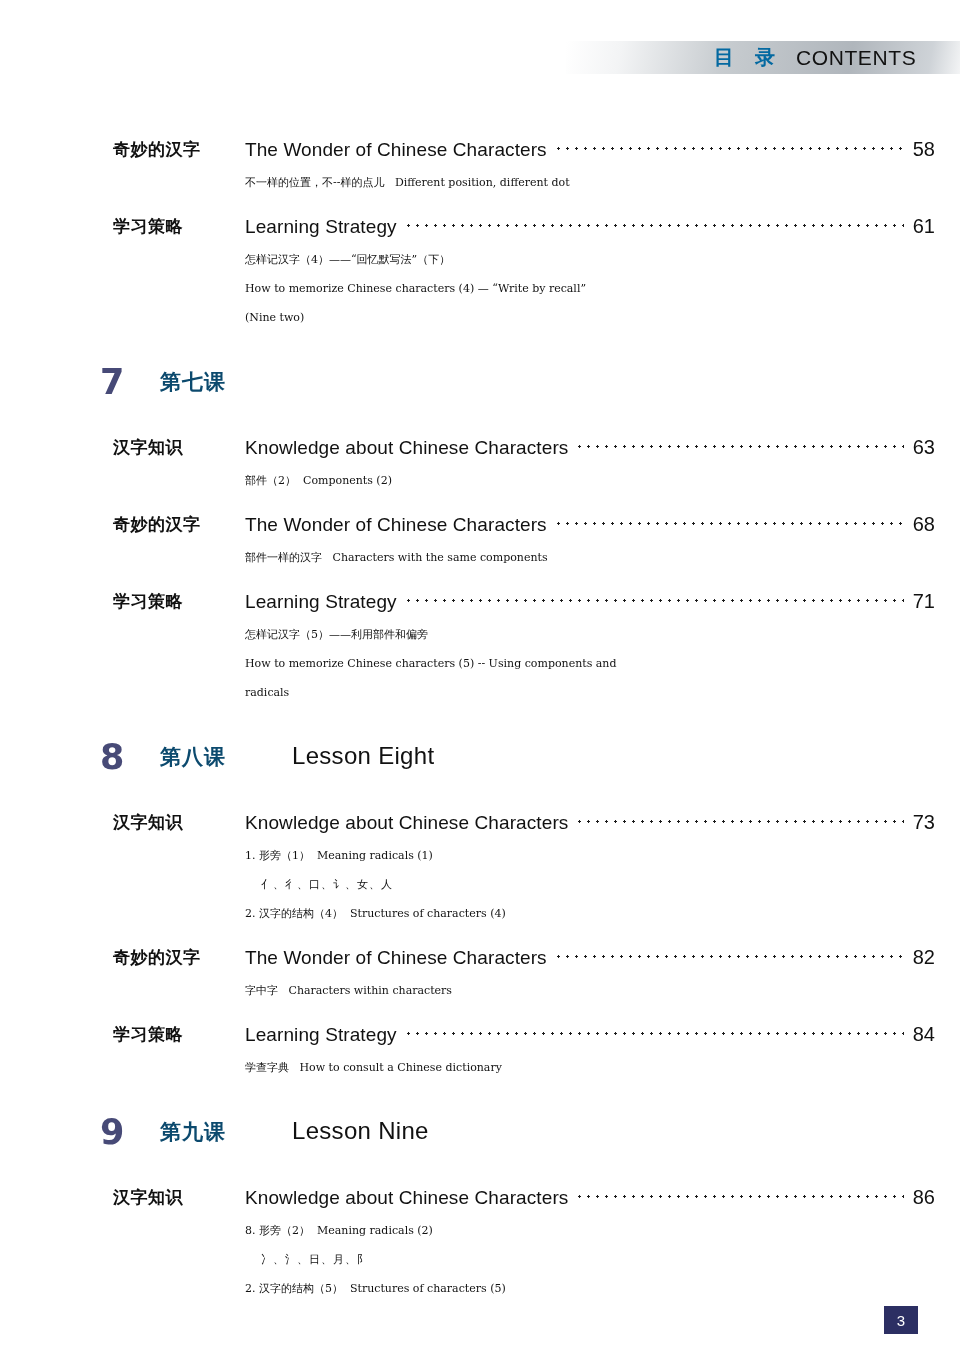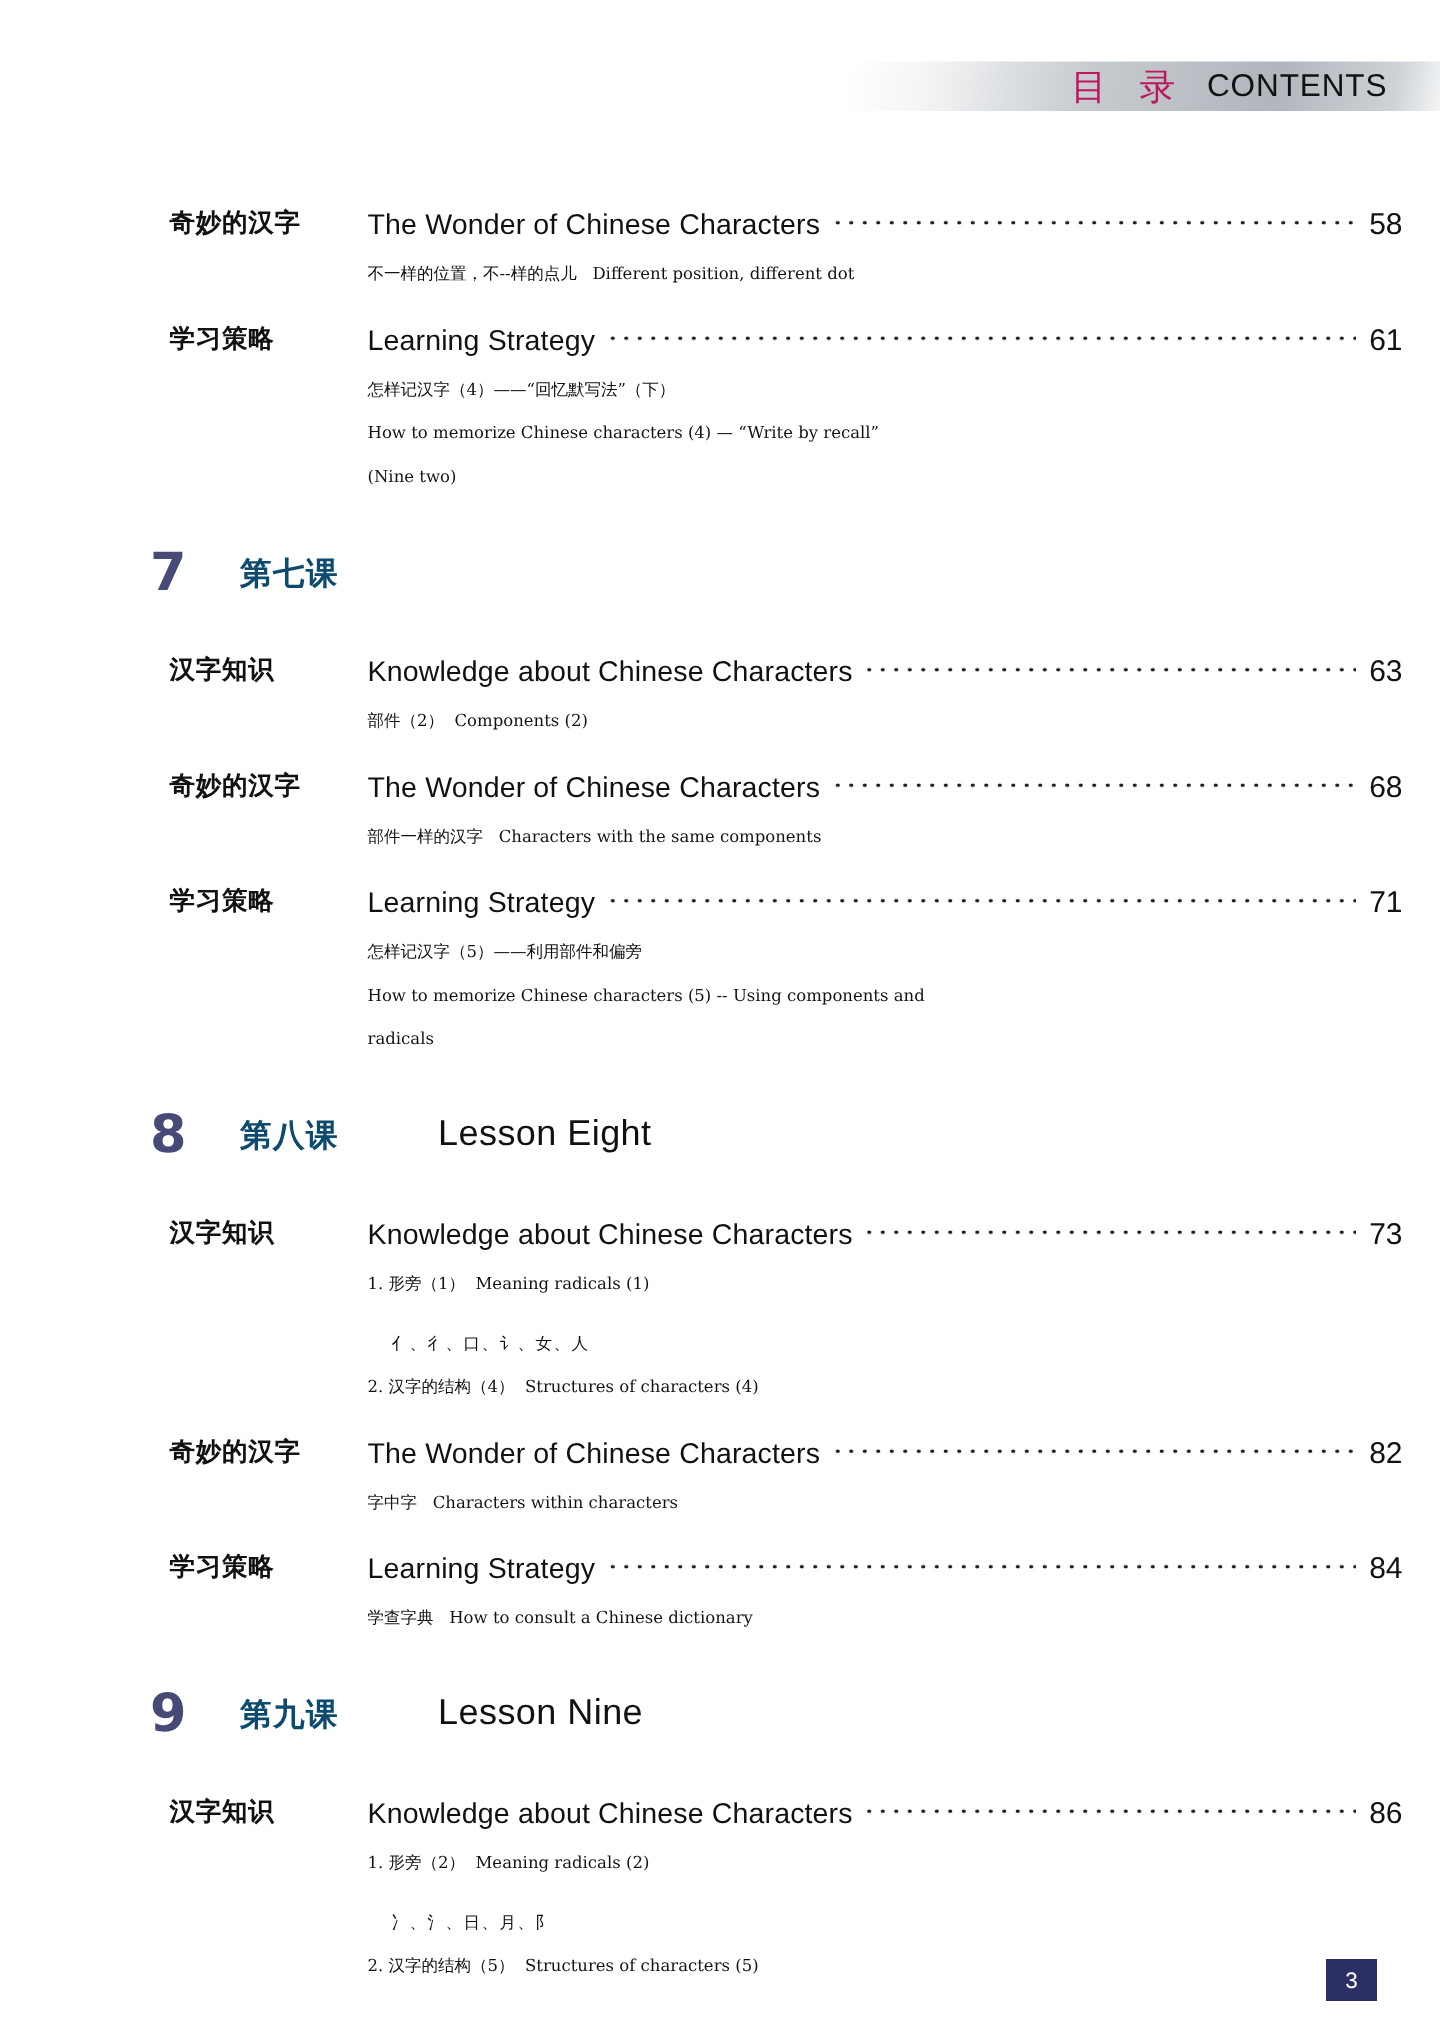--- a/index.html
+++ b/index.html
@@ -39,24 +39,24 @@
     height: 33px;
     display: flex;
     align-items: center;
     justify-content: flex-start;
     padding-left: 148px;
     box-sizing: border-box;
     white-space: nowrap;
   }
   .hdr-cn {
     font-family: "DejaVu Sans", sans-serif;
-    font-size: 24px;
-    font-weight: 400;
+    font-size: 20px;
+    font-weight: 700;
     letter-spacing: 7px;
-    color: #be185d;
+    color: #0369a1;
   }
   .hdr-en {
     font-size: 21px;
     font-weight: 400;
     letter-spacing: 0.6px;
     color: #111;
     margin-left: 14px;
   }
 
   
@@ -178,21 +178,20 @@
   .sub-line {
     font-family: "DejaVu Serif", "Liberation Serif", serif;
     font-size: 11px;
     color: #111;
     line-height: 29px;
     white-space: pre;
   }
   .sub-line.indent {
     padding-left: 16px;
     letter-spacing: 1px;
-    margin-top: 11px;
   }
 
   
   .page-badge {
     position: absolute;
     left: 884px;
     top: 1306px;
     width: 34px;
     height: 28px;
     background: #2c2f63;
@@ -341,20 +340,20 @@
     <div class="entry">
       <div class="entry-main">
         <div class="entry-label">汉字知识</div>
         <div class="entry-title-wrap">
           <span class="entry-title">Knowledge about Chinese Characters</span>
           <span class="leader"></span>
           <span class="entry-page">86</span>
         </div>
       </div>
       <div class="sub-lines">
-        <div class="sub-line">1. 形旁（2）  Meaning radicals (2)</div>
+        <div class="sub-line">8. 形旁（2）  Meaning radicals (2)</div>
         <div class="sub-line indent">冫、氵、日、月、阝</div>
         <div class="sub-line">2. 汉字的结构（5）  Structures of characters (5)</div>
       </div>
     </div>
   </div>
 
 <div class="page-badge">3</div>
 
 </body></html>

